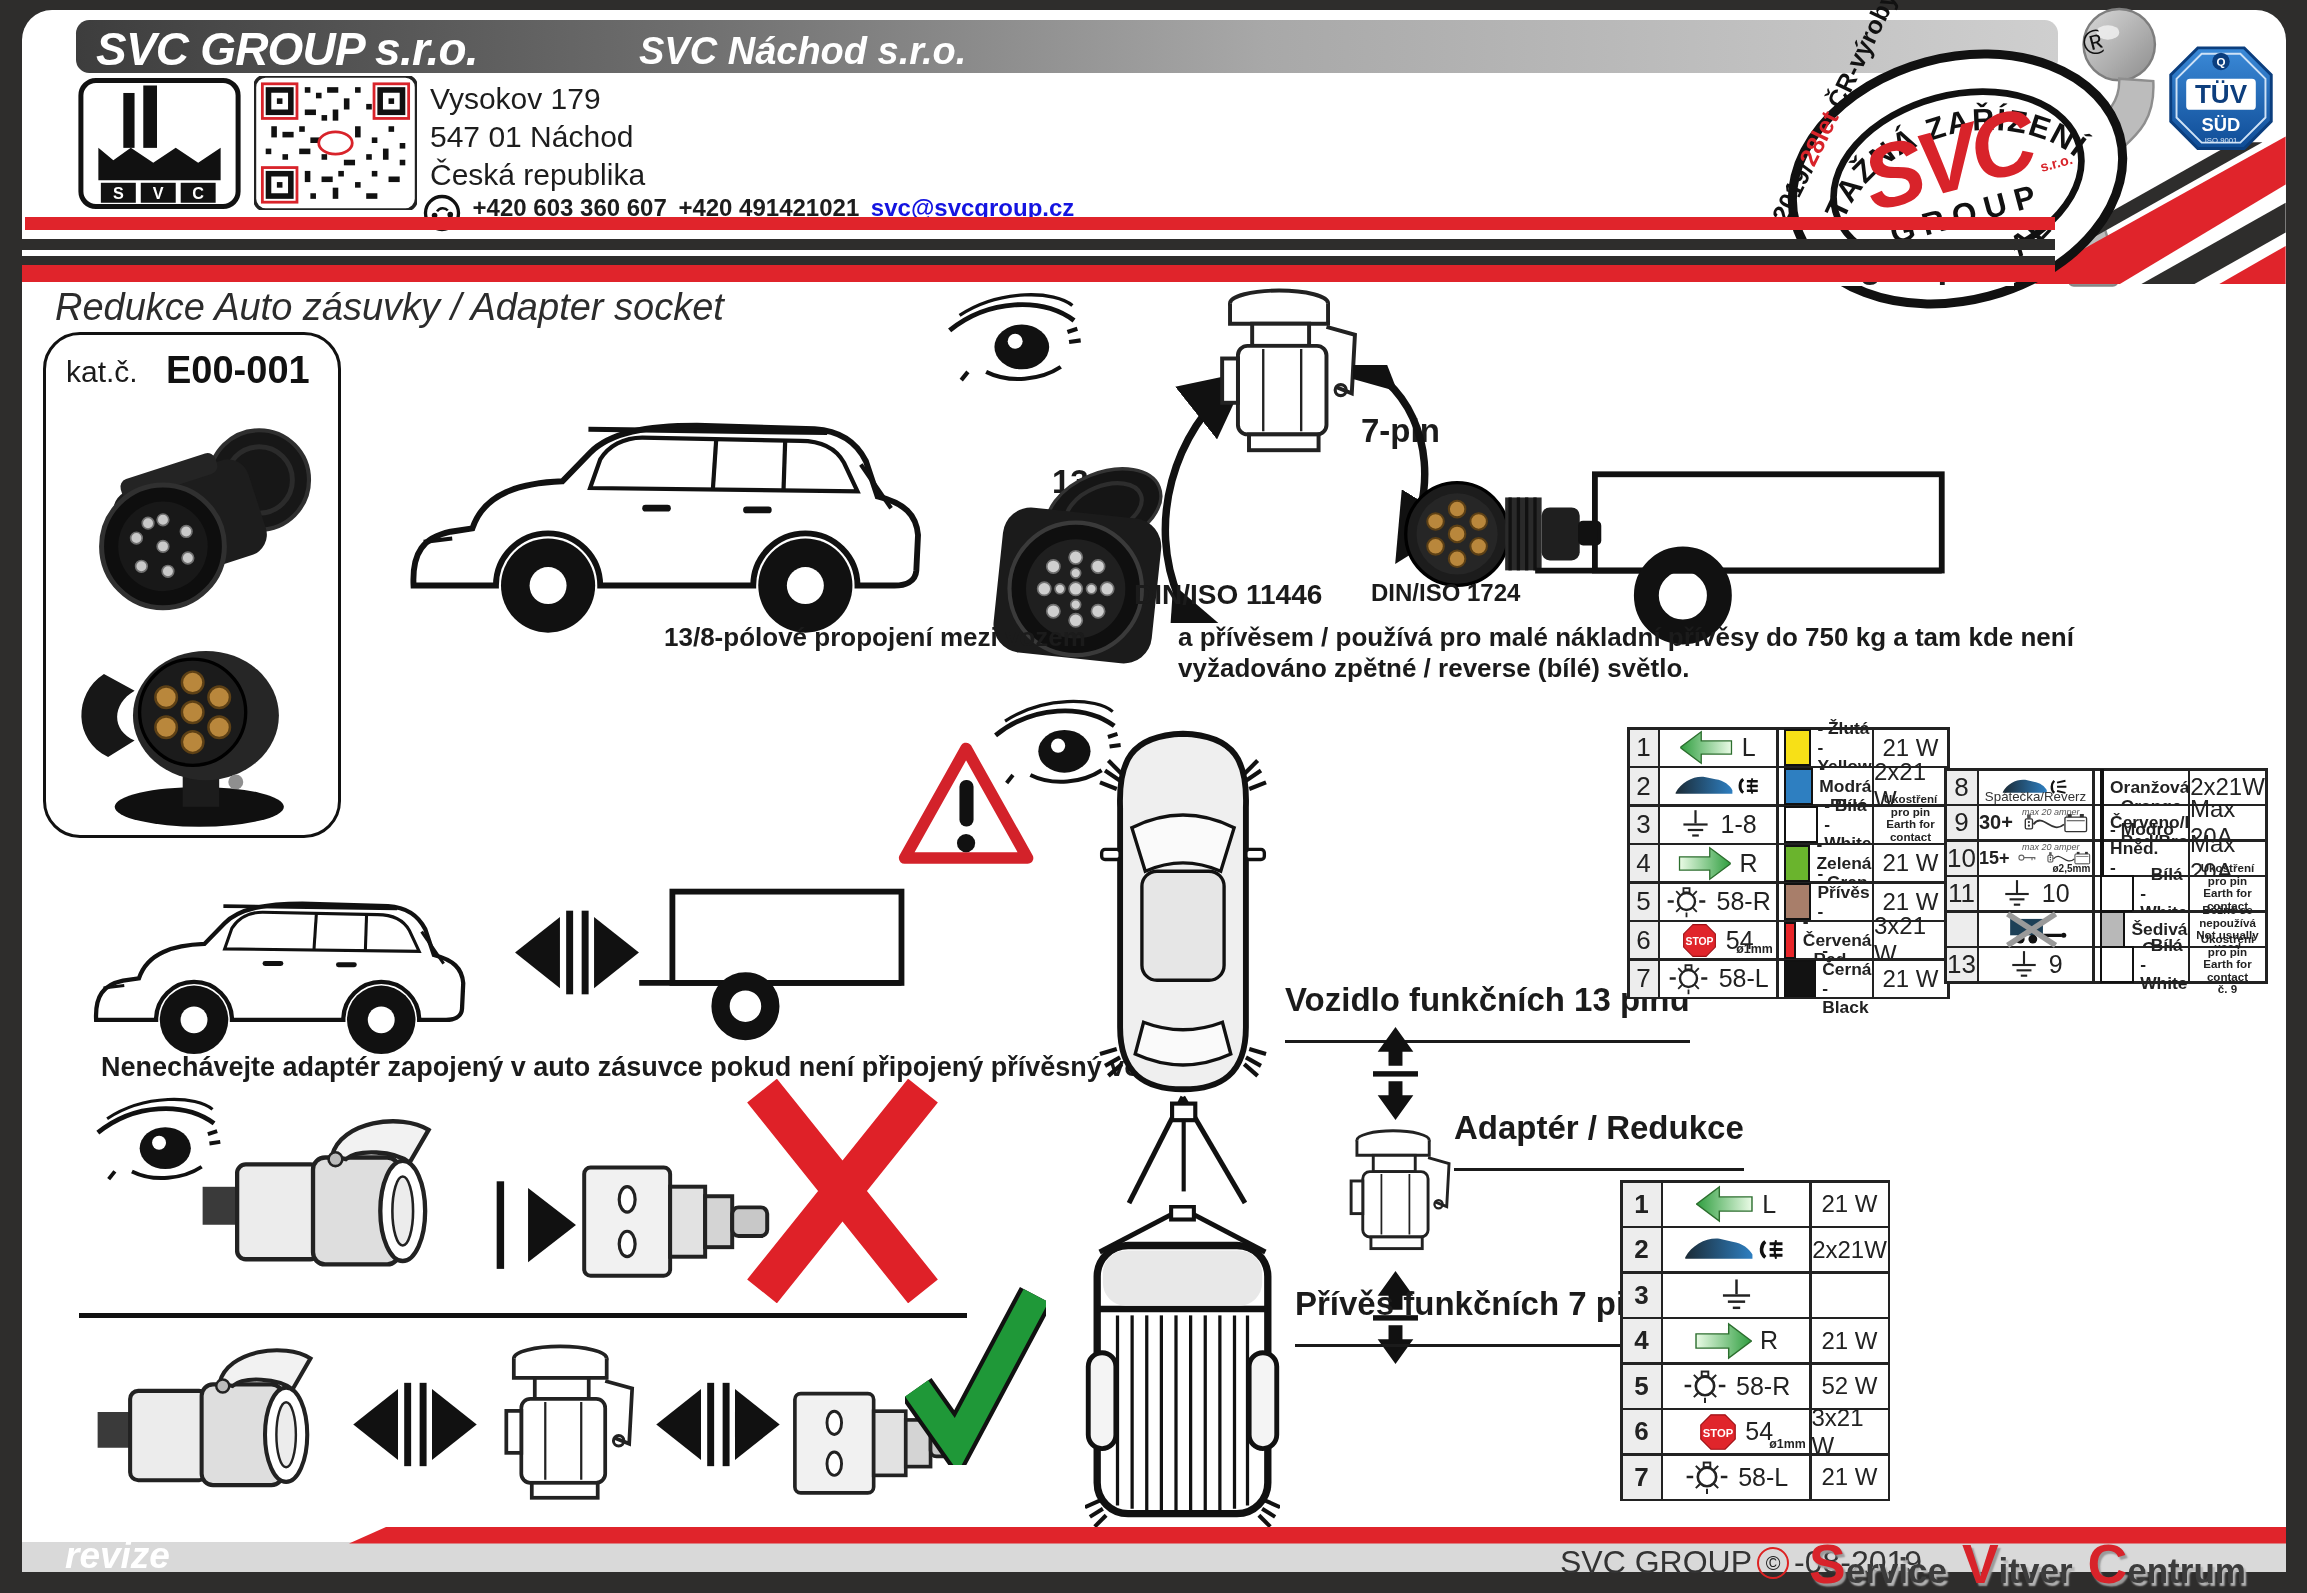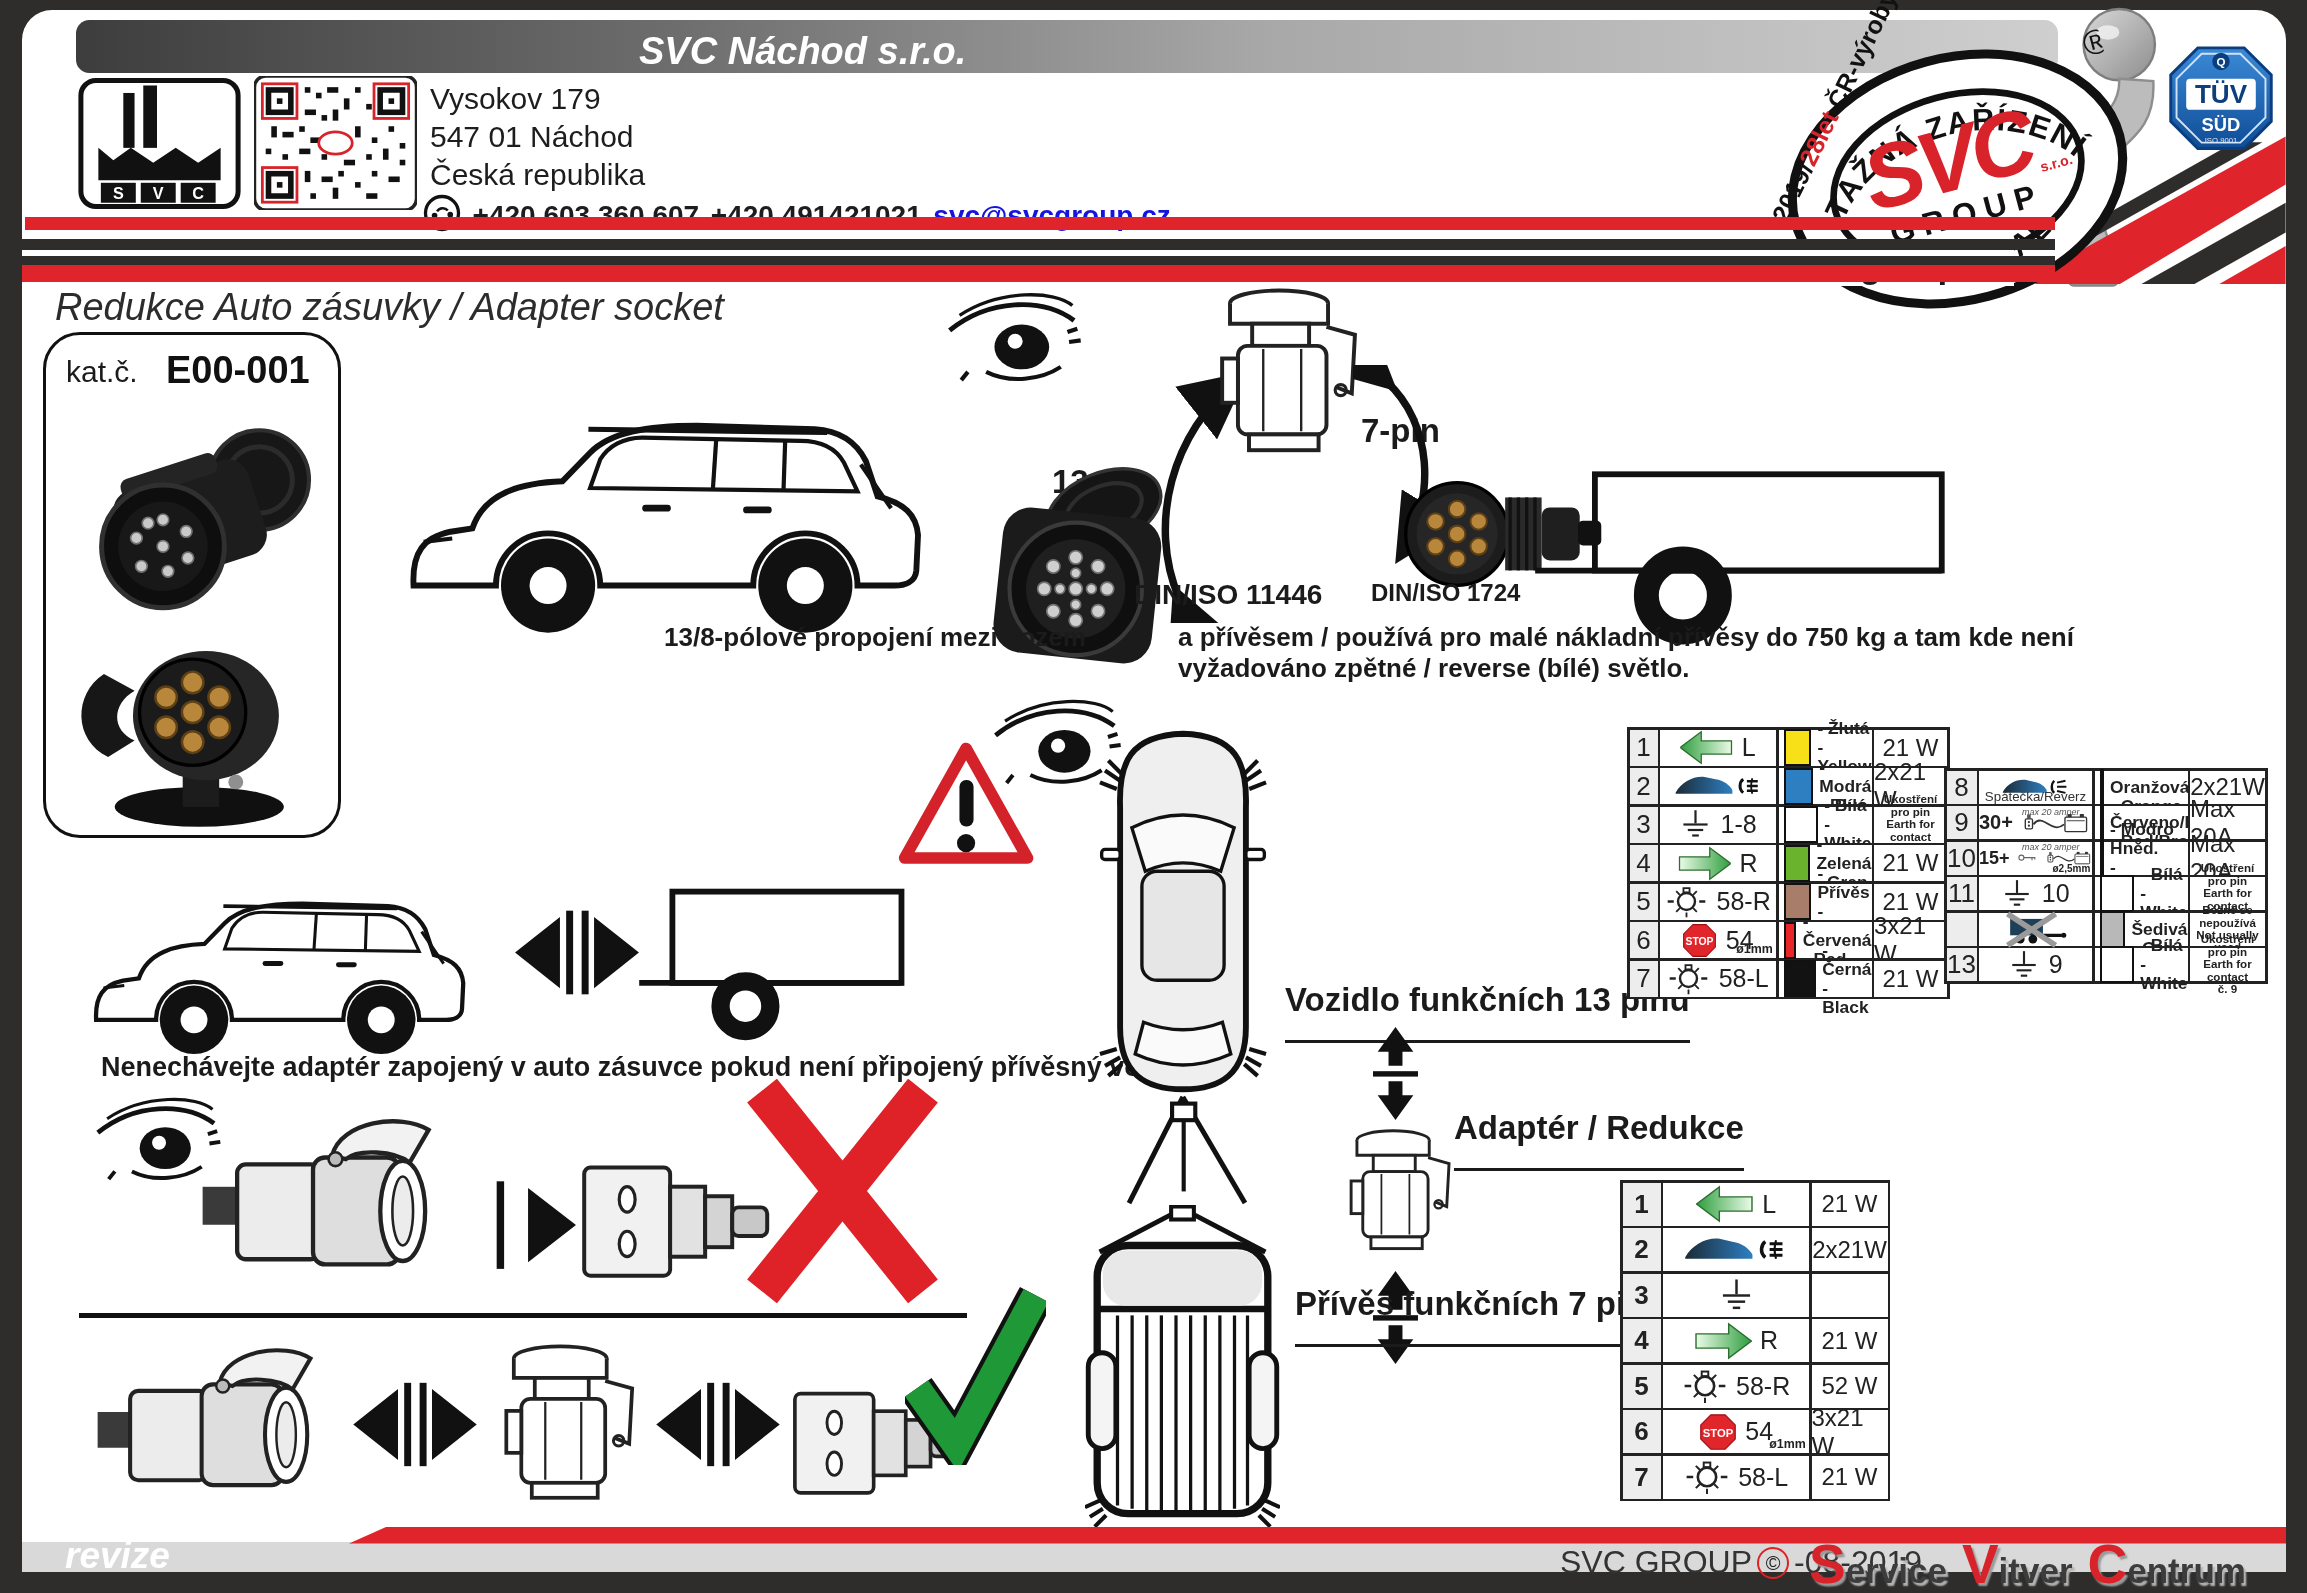--- a/index.html
+++ b/index.html
@@ -5,21 +5,21 @@
   html,body{margin:0;padding:0;background:#666;}
   .page{position:relative;width:2307px;height:1593px;background:#2e2d2c;font-family:"Liberation Sans",sans-serif;overflow:hidden;}
   .sheet{position:absolute;left:21.6px;top:10px;width:2264px;height:1562px;background:#fff;border-radius:30px;}
   .abs{position:absolute;}
   
   .hdr-bar{left:76px;top:20px;width:1982px;height:53px;border-radius:13.3px;
     background:linear-gradient(90deg,#3d3d3d 0%,#6d6d6d 30%,#a8a8a8 60%,#cfcfcf 100%);}
   .hdr-company{left:96px;top:21.6px;font-size:46px;font-weight:bold;font-style:italic;color:#fff;letter-spacing:-0.8px;}
   .hdr-branch{left:639px;top:30px;font-size:38px;font-weight:bold;font-style:italic;color:#fff;}
   .addr{left:430px;top:80px;font-size:30px;line-height:38px;color:#1d1d1d;}
-  .phone-row{left:423px;top:194px;font-size:28px;font-weight:bold;color:#1d1d1d;display:flex;align-items:flex-end;gap:11.6px;}
+  .phone-row{left:423px;top:194px;font-size:24px;font-weight:bold;color:#1d1d1d;display:flex;align-items:flex-start;gap:11.6px;}
   .email{color:#1414e0;text-decoration:underline;}
   .title-blk{left:631px;top:90px;width:1104px;text-align:center;color:#3a3a3a;}
   .title-l1{font-size:41px;font-weight:bold;letter-spacing:-0.8px;}
   .title-l2{font-size:41px;font-weight:bold;margin-top:11.6px;}
   .website{left:1703px;top:246px;font-size:35px;font-weight:bold;color:#1d1d1d;background:#fff;padding:0 8.3px;}
   
   .st1{left:25px;top:217px;width:2030px;height:13.3px;background:#e0242b;}
   .st2{left:21.6px;top:239px;width:2033px;height:10.8px;background:#2e2d2c;}
   .st3a{left:21.6px;top:256px;width:2033px;height:9px;background:#2e2d2c;}
   .st3b{left:21.6px;top:265px;width:2033px;height:17.4px;background:#e0242b;}
@@ -248,20 +248,21 @@
         <ellipse cx="58" cy="56" rx="10" ry="16" fill="#fff" stroke="#222" stroke-width="4"></ellipse>
         <ellipse cx="58" cy="112" rx="10" ry="16" fill="#fff" stroke="#222" stroke-width="4"></ellipse>
         <rect x="112" y="40" width="44" height="88" fill="#e2e2e2" stroke="#222" stroke-width="5"></rect>
         <rect x="156" y="52" width="34" height="64" fill="#d4d4d4" stroke="#222" stroke-width="5"></rect>
         <rect x="190" y="66" width="44" height="36" rx="8" fill="#c8c8c8" stroke="#222" stroke-width="5"></rect>
       </symbol>
     </defs>
   </svg>
 
   <div class="abs hdr-bar"></div>
+  <div class="abs hdr-company">SVC GROUP s.r.o.</div>
   <div class="abs hdr-branch">SVC Náchod s.r.o.</div>
 
   <svg class="abs" style="left:78px;top:78px" width="163" height="131" viewBox="0 0 130 105">
     <rect x="2" y="2" width="126" height="101" rx="12" fill="#fff" stroke="#111" stroke-width="4"></rect>
     <rect x="36" y="12" width="9" height="44" fill="#111"></rect>
     <rect x="52" y="6" width="11" height="50" fill="#111"></rect>
     <polygon points="16,56 16,82 114,82 114,56 96,68 78,56 60,68 42,56 28,66" fill="#111"></polygon>
     <rect x="18" y="84" width="28" height="16" fill="#111"></rect>
     <rect x="50" y="84" width="28" height="16" fill="#111"></rect>
     <rect x="82" y="84" width="28" height="16" fill="#111"></rect>

